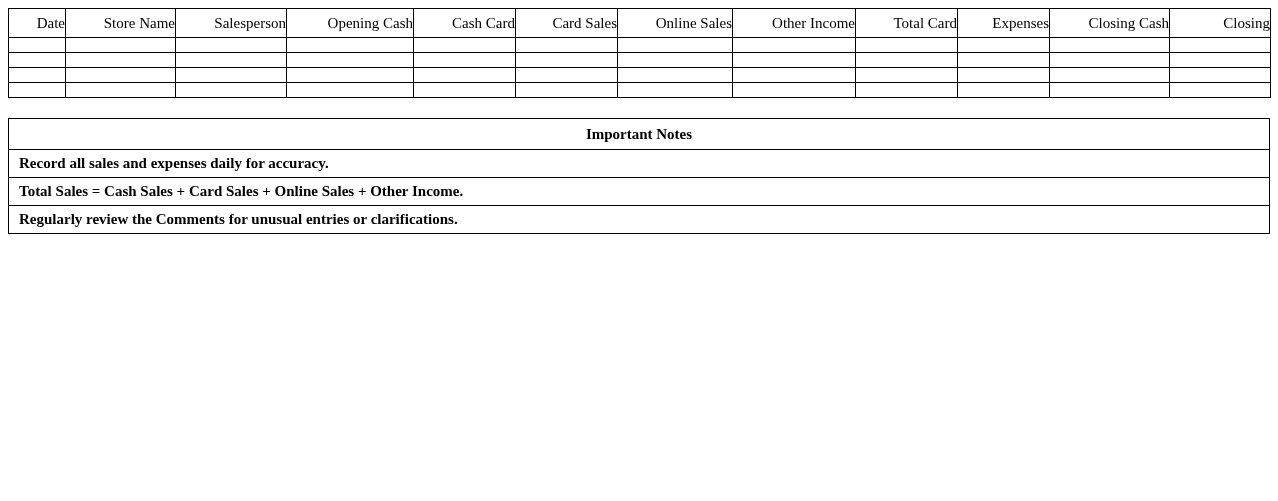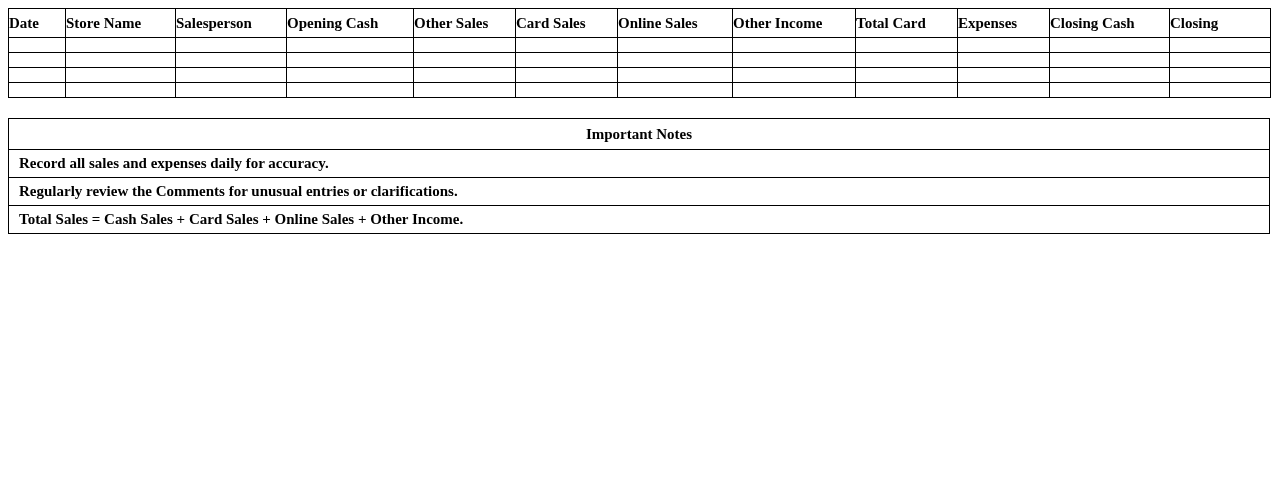--- a/index.html
+++ b/index.html
@@ -27,22 +27,22 @@
     margin: 0;
   }
   table.sales-table th,
   table.sales-table td {
     border: 1px solid #000000;
     padding: 0;
     font-size: 15px;
     line-height: 1;
   }
   table.sales-table th {
-    font-weight: bold;
-    text-align: left;
+    font-weight: normal;
+    text-align: right;
     height: 28px;
     vertical-align: middle;
     white-space: nowrap;
   }
   table.sales-table td.data-cell {
     height: 14px;
   }
 
   
   col.c0  { width: 57px; }
@@ -104,21 +104,21 @@
         <col class="c9">
         <col class="c10">
         <col class="c11">
     </colgroup>
     <thead>
       <tr>
         <th>Date</th>
         <th>Store Name</th>
         <th>Salesperson</th>
         <th>Opening Cash</th>
-        <th>Other Sales</th>
+        <th>Cash Card</th>
         <th>Card Sales</th>
         <th>Online Sales</th>
         <th>Other Income</th>
         <th>Total Card</th>
         <th>Expenses</th>
         <th>Closing Cash</th>
         <th>Closing</th>
       </tr>
     </thead>
     <tbody>
@@ -185,21 +185,21 @@
     <thead>
       <tr>
         <th class="notes-title">Important Notes</th>
       </tr>
     </thead>
     <tbody>
       <tr>
         <td class="note-cell">Record all sales and expenses daily for accuracy.</td>
       </tr>
       <tr>
+        <td class="note-cell">Total Sales = Cash Sales + Card Sales + Online Sales + Other Income.</td>
+      </tr>
+      <tr>
         <td class="note-cell">Regularly review the Comments for unusual entries or clarifications.</td>
-      </tr>
-      <tr>
-        <td class="note-cell">Total Sales = Cash Sales + Card Sales + Online Sales + Other Income.</td>
       </tr>
     </tbody>
   </table>
 
 </div>
 
 </body></html>

